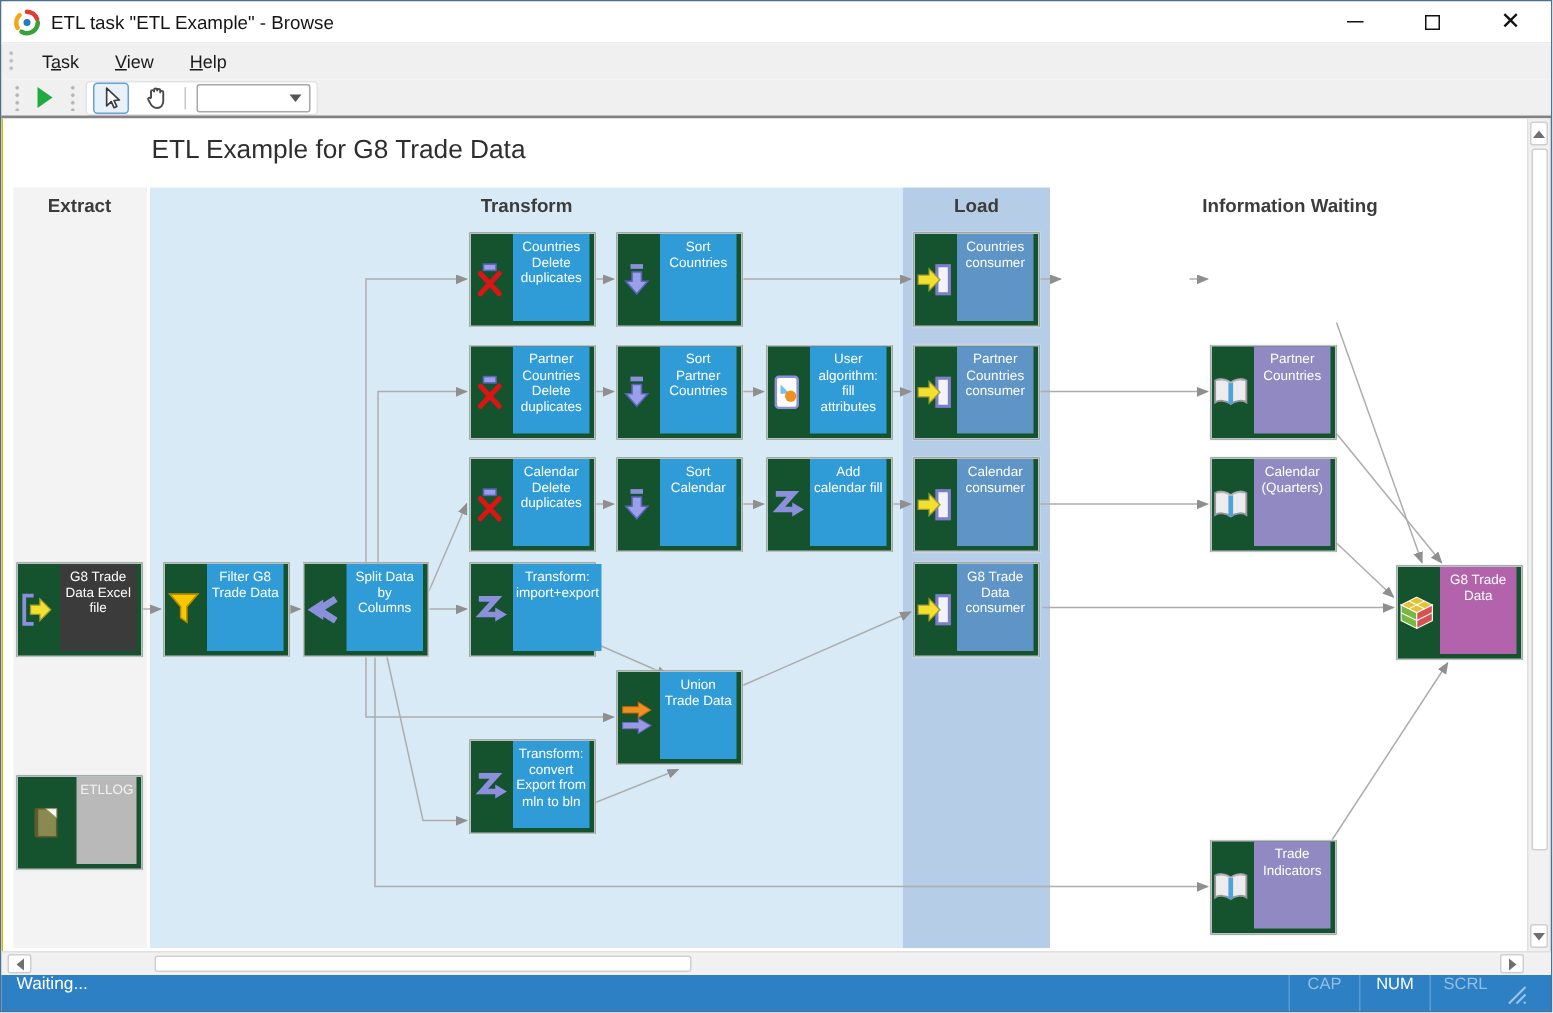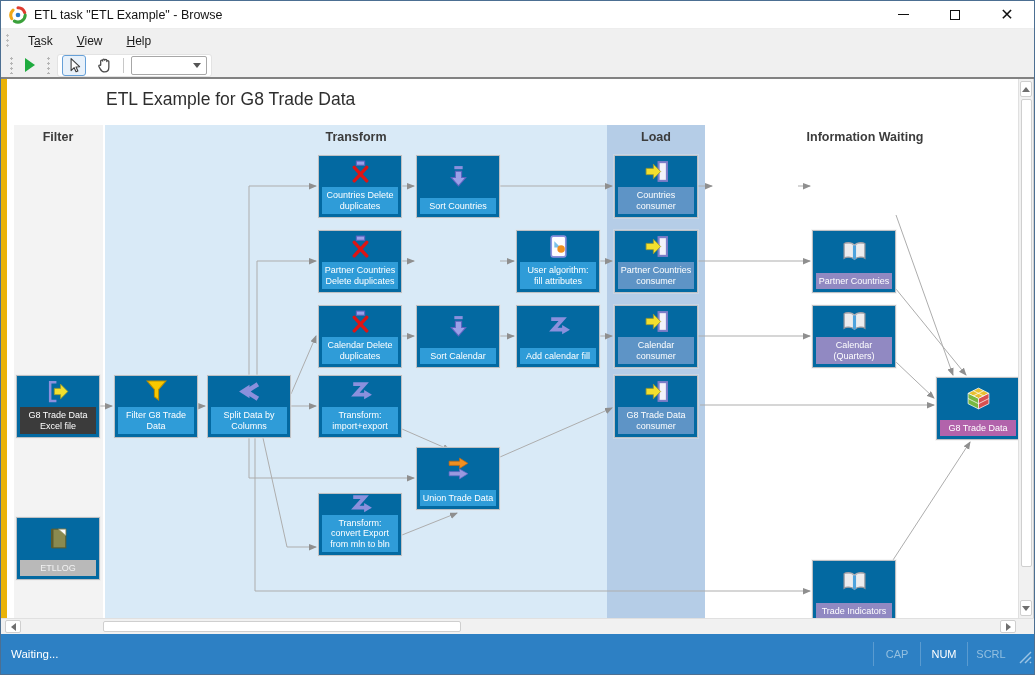--- a/index.html
+++ b/index.html
@@ -30,28 +30,28 @@
   .tool-island { background:#fff; border:1px solid #e3e3e3; border-radius:3px; height:23px; display:flex; align-items:center; padding:0 4px; margin-left:2px; }
   .tool-selected { background:#e8f1fa; border:1px solid #66a0d8; }
   .tsep { width:1px; height:15px; background:#c8c8c8; margin:0 7px; }
   .combo { width:76px; height:19px; background:#fff; border:1px solid #a7a7a7; border-radius:2px; display:flex; align-items:center; justify-content:space-between; padding:0 5px; }
   .combo-val { font-size:11px; color:#222; }
   .combo-arr { width:0; height:0; border-left:4px solid transparent; border-right:4px solid transparent; border-top:5px solid #555; }
 
   .top-sep { height:2px; background:#828282; flex:0 0 auto; }
 
   
-  .canvas { position:relative; flex:1 1 auto; background:#fff; overflow:hidden; border-left:6px solid #eab308; border-right:1px solid #d0d0d0; }
+  .canvas { position:relative; flex:1 1 auto; background:#fff; overflow:hidden; border-left:1px solid #eab308; border-right:1px solid #d0d0d0; }
   .lane { position:absolute; top:46px; height:507px; }
   .lane-header { position:absolute; top:51px; font-size:12.5px; font-weight:bold; color:#3c3c3c; transform:translateX(-50%); white-space:nowrap; }
   .diagram-title { position:absolute; left:99px; top:10px; font-size:17.5px; color:#2e2e2e; }
 
   .edges { position:absolute; left:0; top:0; }
 
-  .node { position:absolute; width:84px; height:63px; background:#0369a1; border:1px solid #bcc0c4; display:flex; flex-direction:column; box-shadow:0 0 0 1px rgba(230,230,230,.35); }
+  .node { position:absolute; width:84px; height:63px; background:#14532d; border:1px solid #bcc0c4; display:flex; flex-direction:row; box-shadow:0 0 0 1px rgba(230,230,230,.35); }
   .nicon { flex:1 1 auto; display:flex; align-items:center; justify-content:center; min-height:14px; }
   .isvg { width:25px; height:23px; }
   .nlabel { margin:0 3px 3px 3px; padding:3px 2px; font-size:9px; line-height:10.5px; color:#fff; text-align:center; }
   .c-blue    { background:#2f9cd8; }
   .c-steel   { background:#5e94c6; }
   .c-dark    { background:#3b3b3b; }
   .c-gray    { background:#9e9e9e; }
   .c-lgray   { background:#b9b9b9; color:#f2f2f2; }
   .c-purple  { background:#9189c2; }
   .c-magenta { background:#b263ab; }
@@ -61,21 +61,21 @@
   .hscroll { height:16px; background:#f1f1f1; border-top:1px solid #e0e0e0; position:relative; flex:0 0 auto; }
   .sbtn { position:absolute; background:#fff; border:1px solid #cfcfcf; border-radius:2px; display:flex; align-items:center; justify-content:center; }
   .vthumb { position:absolute; left:2px; width:11px; background:#fff; border:1px solid #cfcfcf; border-radius:2px; }
   .hthumb { position:absolute; top:2px; height:11px; background:#fff; border:1px solid #cfcfcf; border-radius:2px; }
   .tri-up    { width:0;height:0;border-left:4px solid transparent;border-right:4px solid transparent;border-bottom:5px solid #6f6f6f; }
   .tri-down  { width:0;height:0;border-left:4px solid transparent;border-right:4px solid transparent;border-top:5px solid #6f6f6f; }
   .tri-left  { width:0;height:0;border-top:4px solid transparent;border-bottom:4px solid transparent;border-right:5px solid #6f6f6f; }
   .tri-right { width:0;height:0;border-top:4px solid transparent;border-bottom:4px solid transparent;border-left:5px solid #6f6f6f; }
 
   
-  .statusbar { height:40px; background:#2d80c4; display:flex; align-items:center; padding:0 2px 0 10px; flex:0 0 auto; }
+  .statusbar { height:24px; background:#2d80c4; display:flex; padding:0 16px 0 10px; flex:0 0 auto; }
   .status-msg { color:#fff; font-size:11.5px; flex:1; }
   .ind-cell { width:46px; text-align:center; font-size:11px; }
   .ind-sep { width:1px; height:24px; background:#5a9bd0; }
   .ind-on { color:#ffffff; }
   .ind-off { color:#93bfe0; }
   .resize-grip { width:14px; height:20px; margin-left:4px; }
 </style>
 </head>
 <body>
 
@@ -211,21 +211,21 @@
 
   <div class="top-sep"></div>
 
   <div class="canvas">
 
     <div class="lane" style="left:7px;  width:89px;  background:#f3f3f3;"></div>
     <div class="lane" style="left:98px; width:502px; background:#d9eaf7;"></div>
     <div class="lane" style="left:600px;width:98px;  background:#b5cde7;"></div>
 
     <div class="diagram-title">ETL Example for G8 Trade Data</div>
-    <div class="lane-header" style="left:51px;">Filter</div>
+    <div class="lane-header" style="left:51px;">Extract</div>
     <div class="lane-header" style="left:349px;">Transform</div>
     <div class="lane-header" style="left:649px;">Load</div>
     <div class="lane-header" style="left:858px;">Information Waiting</div>
 
     <svg class="edges" width="1018" height="555">
       <defs>
         <marker id="arr" markerWidth="8" markerHeight="7" refX="7" refY="3" orient="auto">
           <polygon points="0,0 8,3 0,6.5" fill="#8f8f8f"></polygon>
         </marker>
       </defs>
@@ -311,20 +311,28 @@
       <div class="nlabel c-blue">Sort Countries</div>
     </div>
     <div class="node" style="left:311px;top:151px">
       <div class="nicon">
           <svg class="isvg" viewBox="0 0 24 22">
             <use href="#i-dedup" xlink:href="#i-dedup"></use>
           </svg>
         </div>
       <div class="nlabel c-blue">Partner Countries Delete duplicates</div>
     </div>
+    <div class="node" style="left:409px;top:151px">
+      <div class="nicon">
+          <svg class="isvg" viewBox="0 0 24 22">
+            <use href="#i-sort" xlink:href="#i-sort"></use>
+          </svg>
+        </div>
+      <div class="nlabel c-blue">Sort Partner Countries</div>
+    </div>
     <div class="node" style="left:509px;top:151px">
       <div class="nicon">
           <svg class="isvg" viewBox="0 0 24 22">
             <use href="#i-algo" xlink:href="#i-algo"></use>
           </svg>
         </div>
       <div class="nlabel c-blue">User algorithm: fill attributes</div>
     </div>
     <div class="node" style="left:311px;top:226px">
       <div class="nicon">

